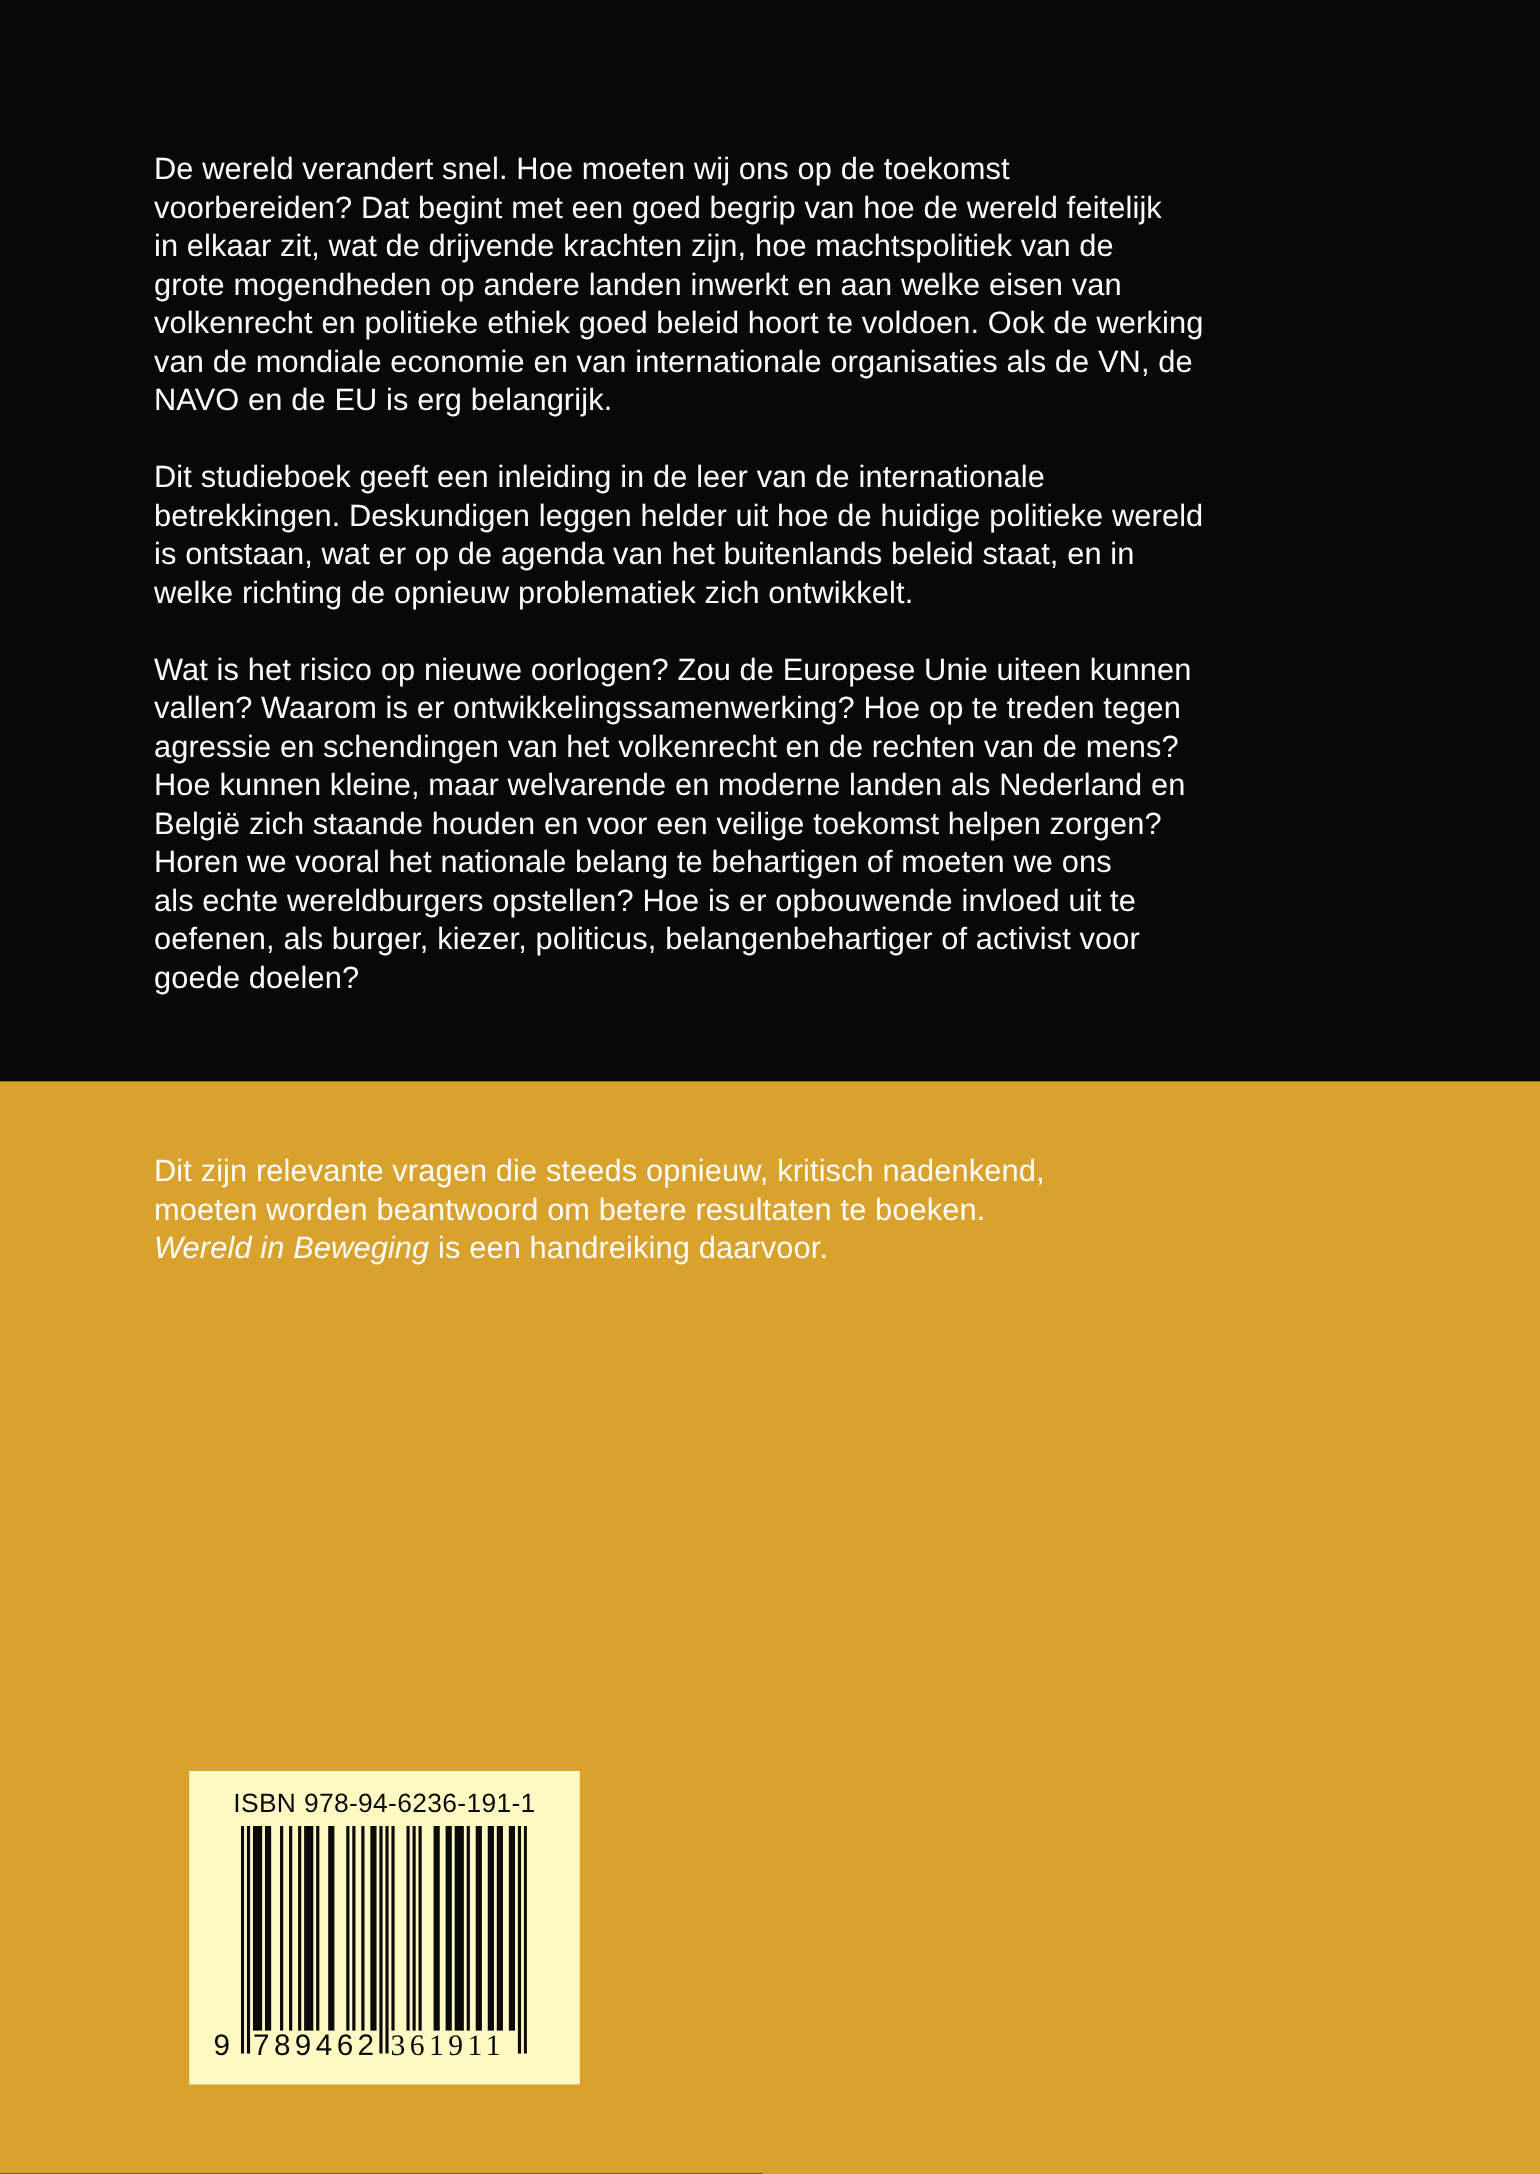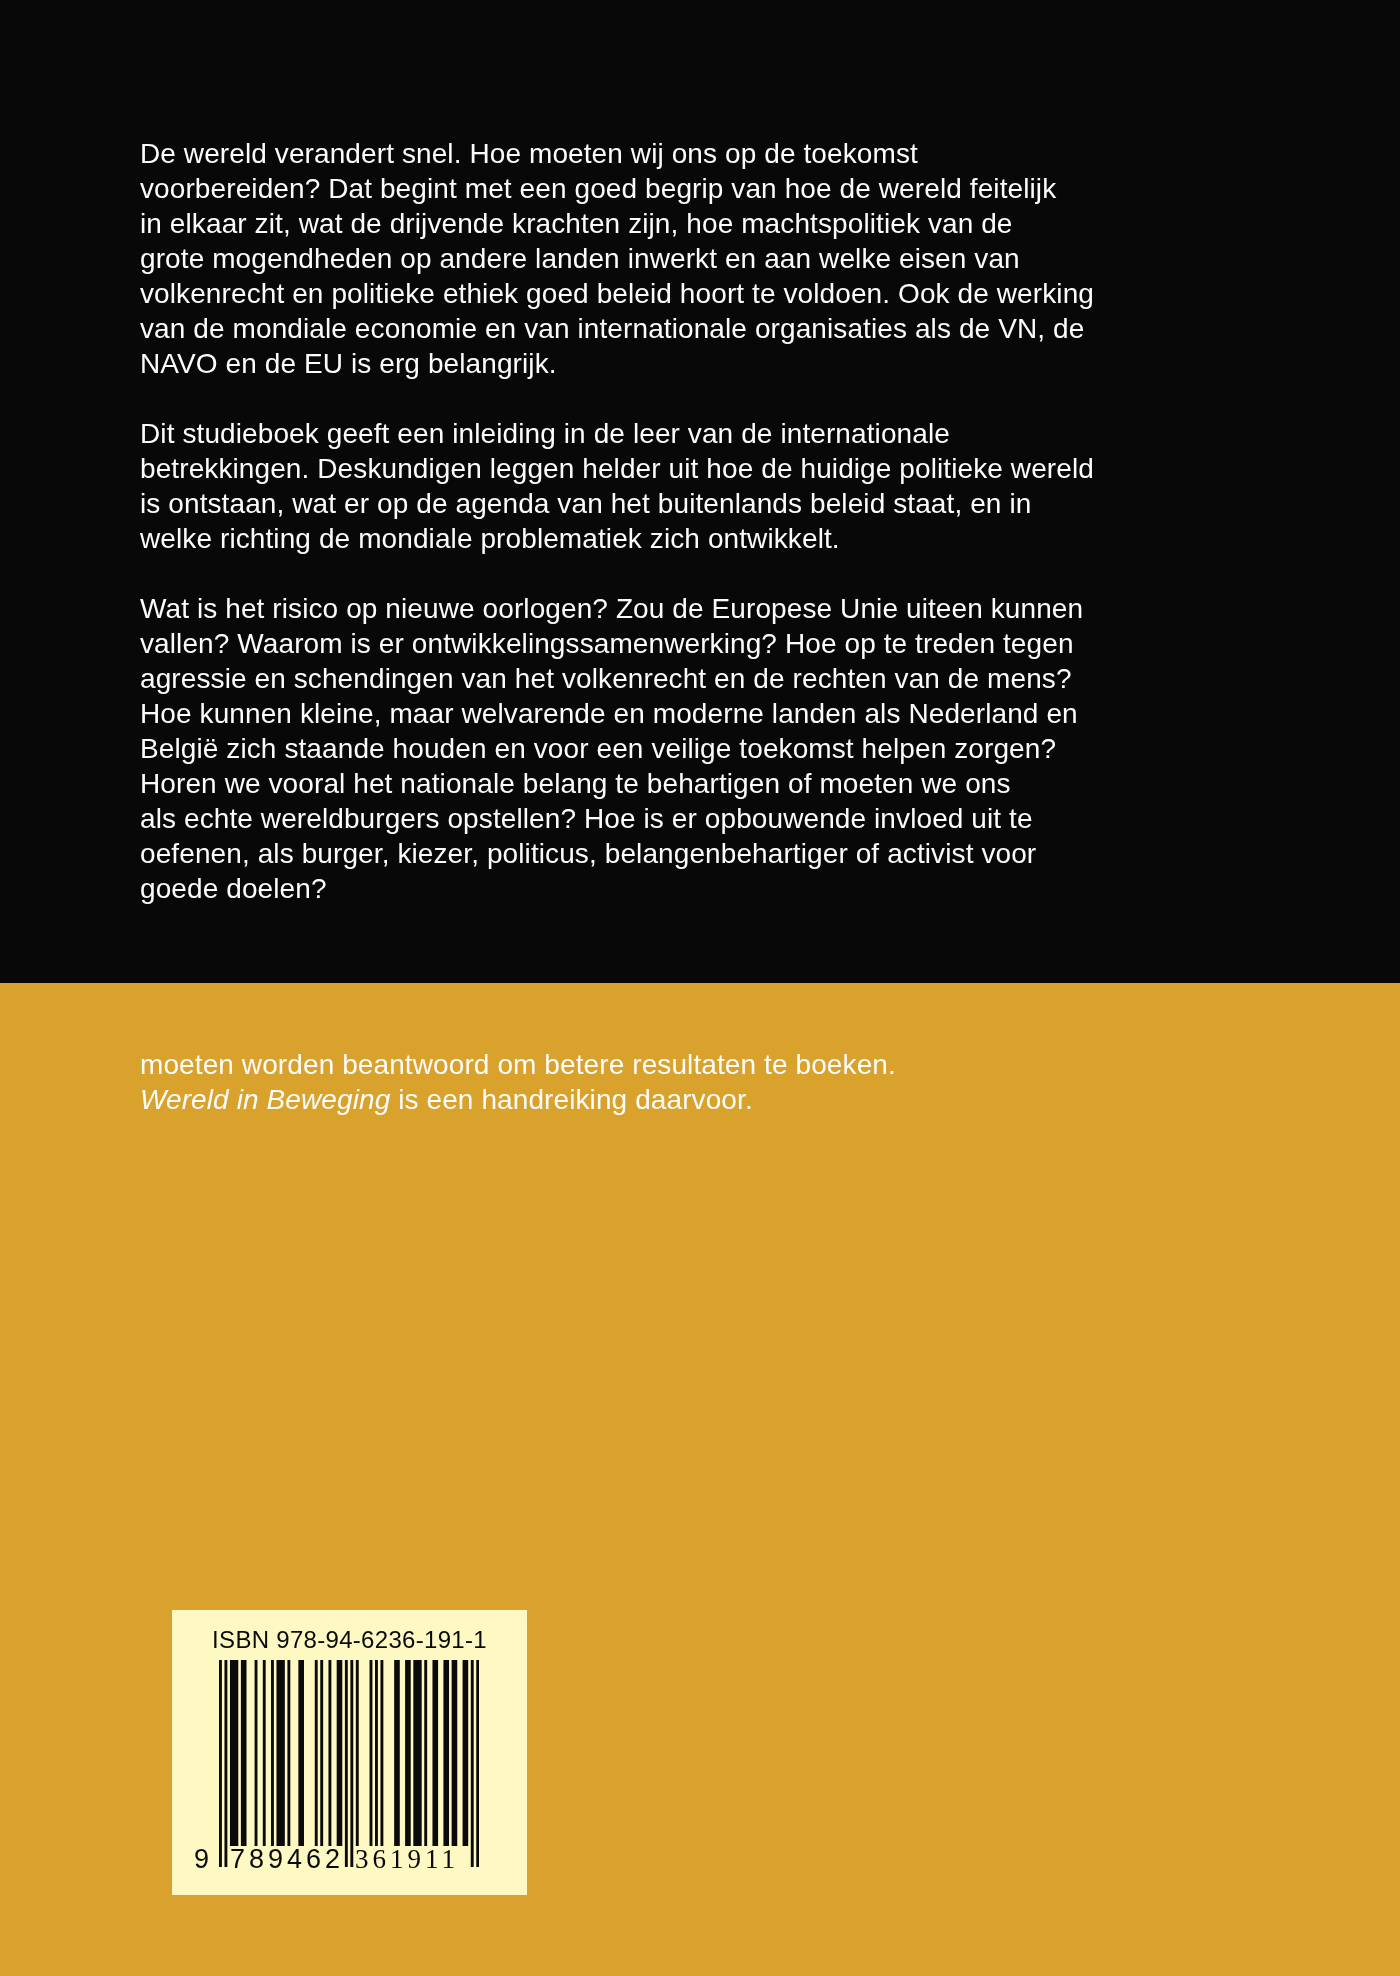--- a/index.html
+++ b/index.html
@@ -63,34 +63,35 @@
     <p class="para lines">De wereld verandert snel. Hoe moeten wij ons op de toekomst
 voorbereiden? Dat begint met een goed begrip van hoe de wereld feitelijk
 in elkaar zit, wat de drijvende krachten zijn, hoe machtspolitiek van de
 grote mogendheden op andere landen inwerkt en aan welke eisen van
 volkenrecht en politieke ethiek goed beleid hoort te voldoen. Ook de werking
 van de mondiale economie en van internationale organisaties als de VN, de
 NAVO en de EU is erg belangrijk.</p>
     <p class="para lines">Dit studieboek geeft een inleiding in de leer van de internationale
 betrekkingen. Deskundigen leggen helder uit hoe de huidige politieke wereld
 is ontstaan, wat er op de agenda van het buitenlands beleid staat, en in
-welke richting de mondiale problematiek zich ontwikkelt.</p>
+welke richting de opnieuw problematiek zich ontwikkelt.</p>
     <p class="para lines">Wat is het risico op nieuwe oorlogen? Zou de Europese Unie uiteen kunnen
 vallen? Waarom is er ontwikkelingssamenwerking? Hoe op te treden tegen
 agressie en schendingen van het volkenrecht en de rechten van de mens?
 Hoe kunnen kleine, maar welvarende en moderne landen als Nederland en
 België zich staande houden en voor een veilige toekomst helpen zorgen?
 Horen we vooral het nationale belang te behartigen of moeten we ons
 als echte wereldburgers opstellen? Hoe is er opbouwende invloed uit te
 oefenen, als burger, kiezer, politicus, belangenbehartiger of activist voor
 goede doelen?</p>
   </section>
 
   <section class="orange-section">
     <div class="para">
+      <span class="line">Dit zijn relevante vragen die steeds opnieuw, kritisch nadenkend,</span>
       <span class="line">moeten worden beantwoord om betere resultaten te boeken.</span>
       <span class="line"><em>Wereld in Beweging</em><span> is een handreiking daarvoor.</span></span>
     </div>
   </section>
 
   <div class="barcode-box">
     <div class="isbn">ISBN 978-94-6236-191-1</div>
     <svg class="bars" width="260" height="207" viewBox="0 0 260 207" xmlns="http://www.w3.org/2000/svg">
         <rect x="0.00" y="0" width="2.89" height="207" fill="#0a0a0a"></rect>
         <rect x="5.47" y="0" width="2.89" height="207" fill="#0a0a0a"></rect>

